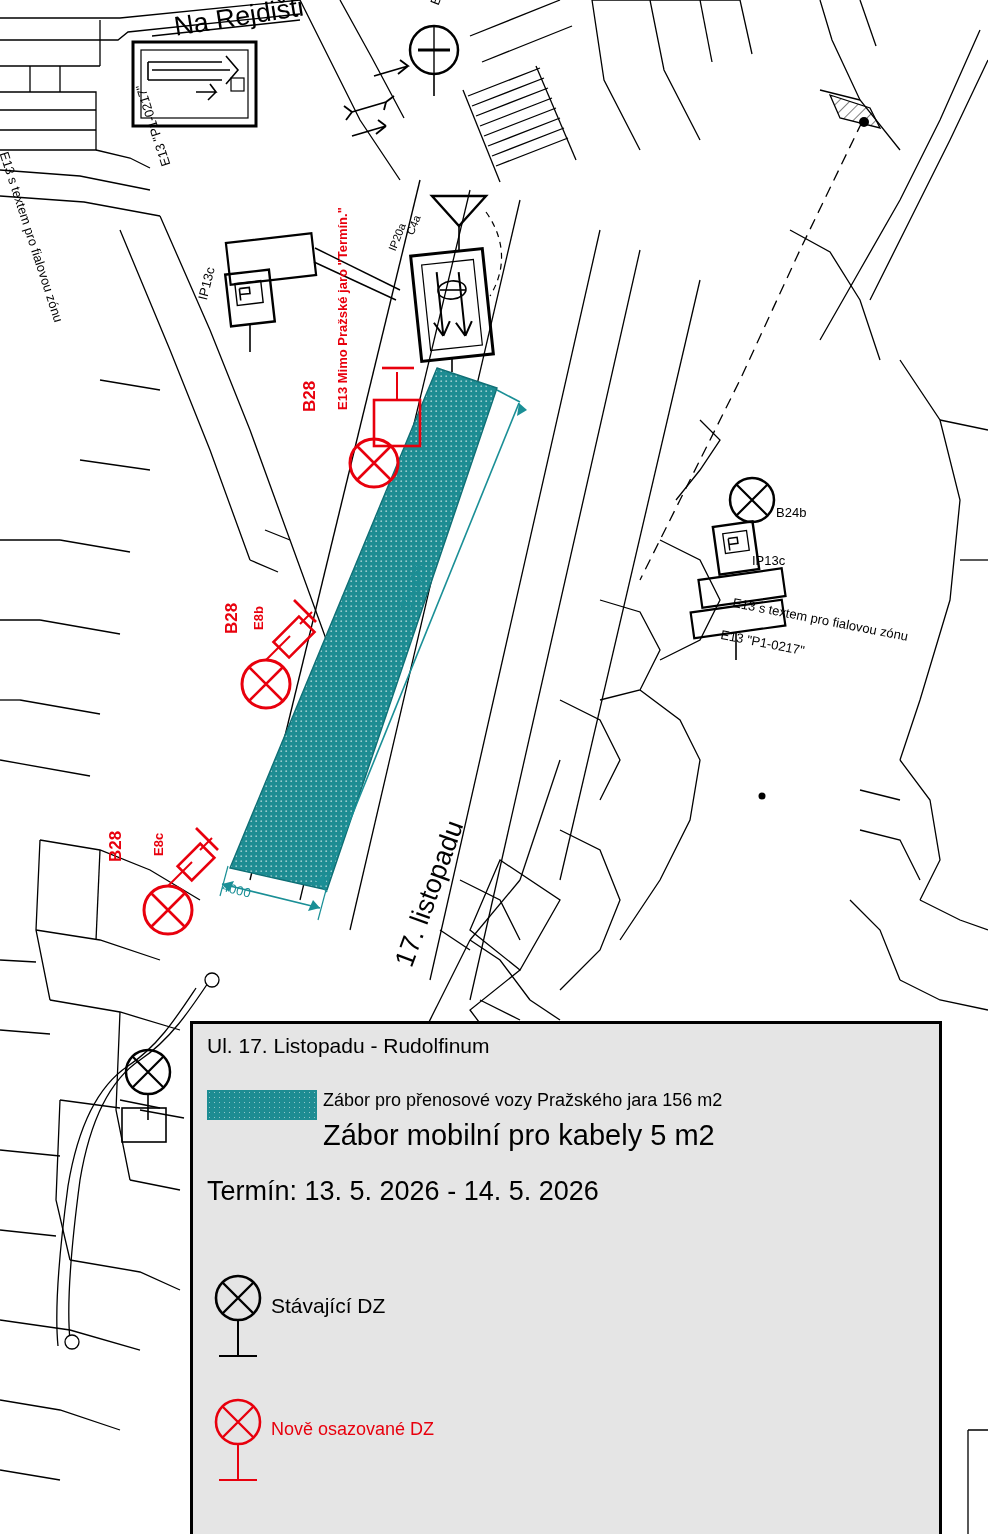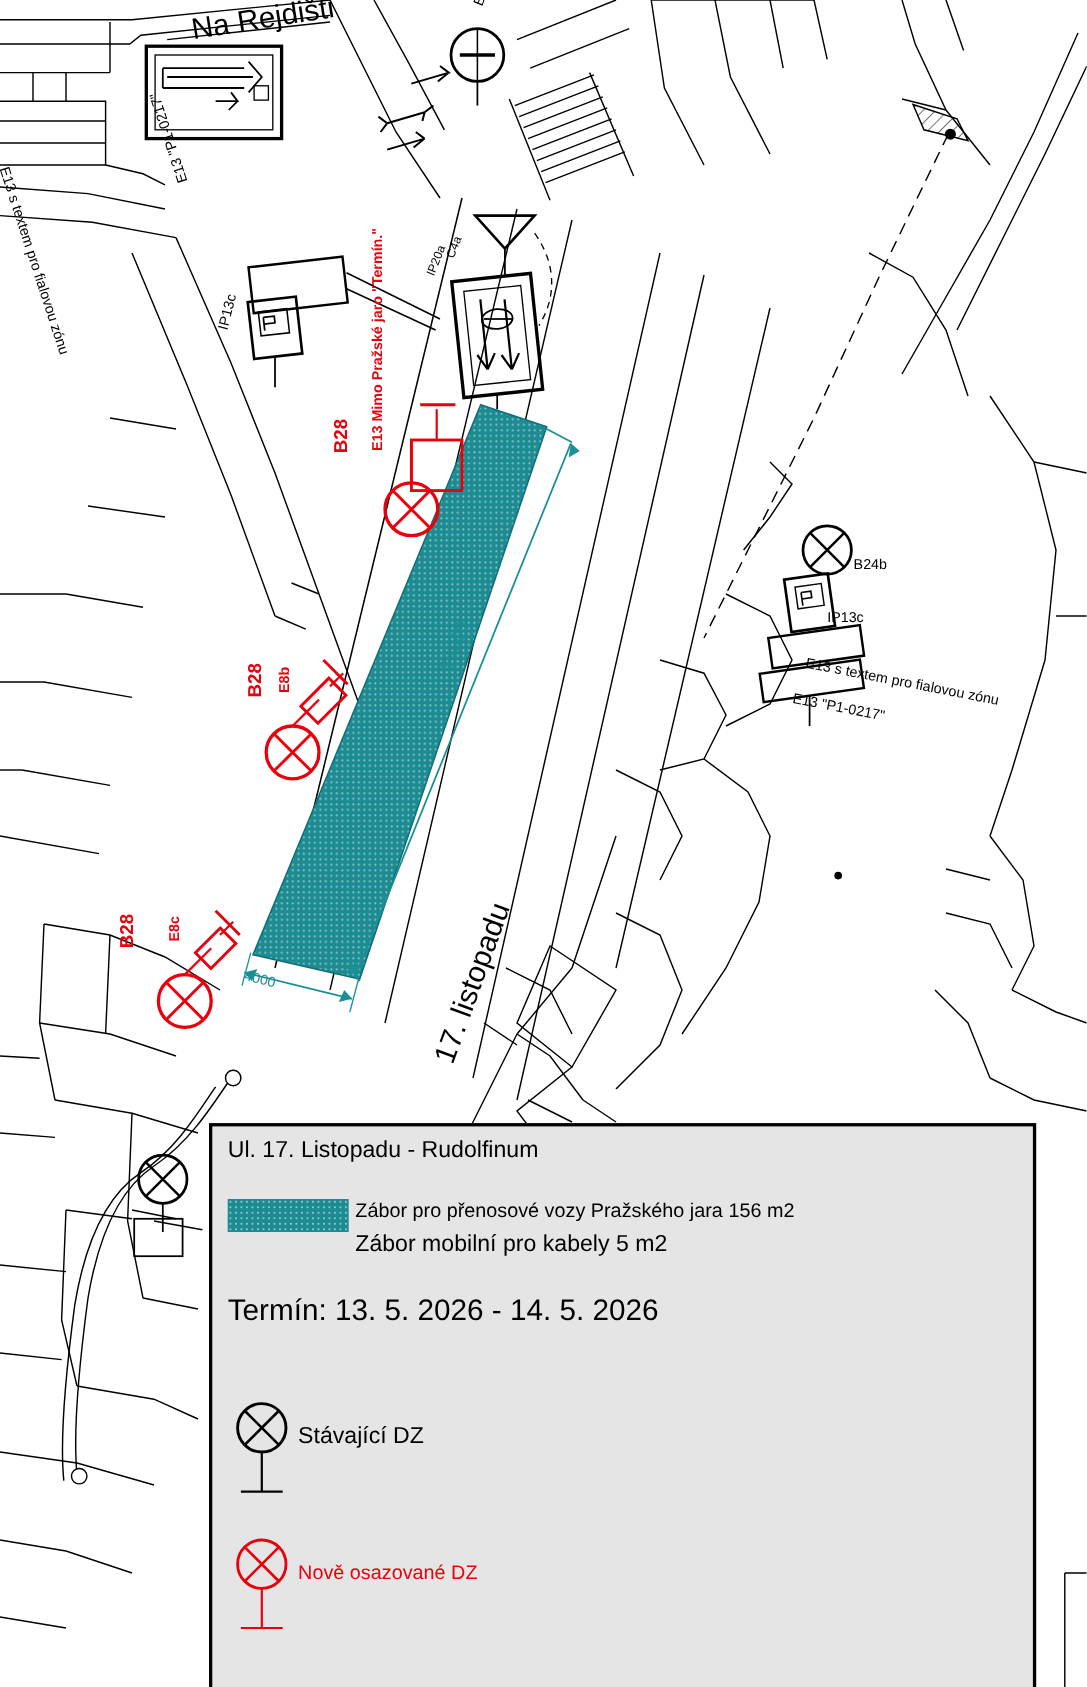--- a/index.html
+++ b/index.html
@@ -75,21 +75,21 @@
   #legend .legend-area-1 {
     position: absolute;
     left: 130px;
     top: 66px;
     font-size: 18px;
   }
   #legend .legend-area-2 {
     position: absolute;
     left: 130px;
     top: 95px;
-    font-size: 21px;
+    font-size: 29px;
   }
   #legend .legend-term {
     position: absolute;
     left: 14px;
     top: 152px;
     font-size: 27px;
   }
   #legend .legend-row-existing-label {
     position: absolute;
     left: 78px;

